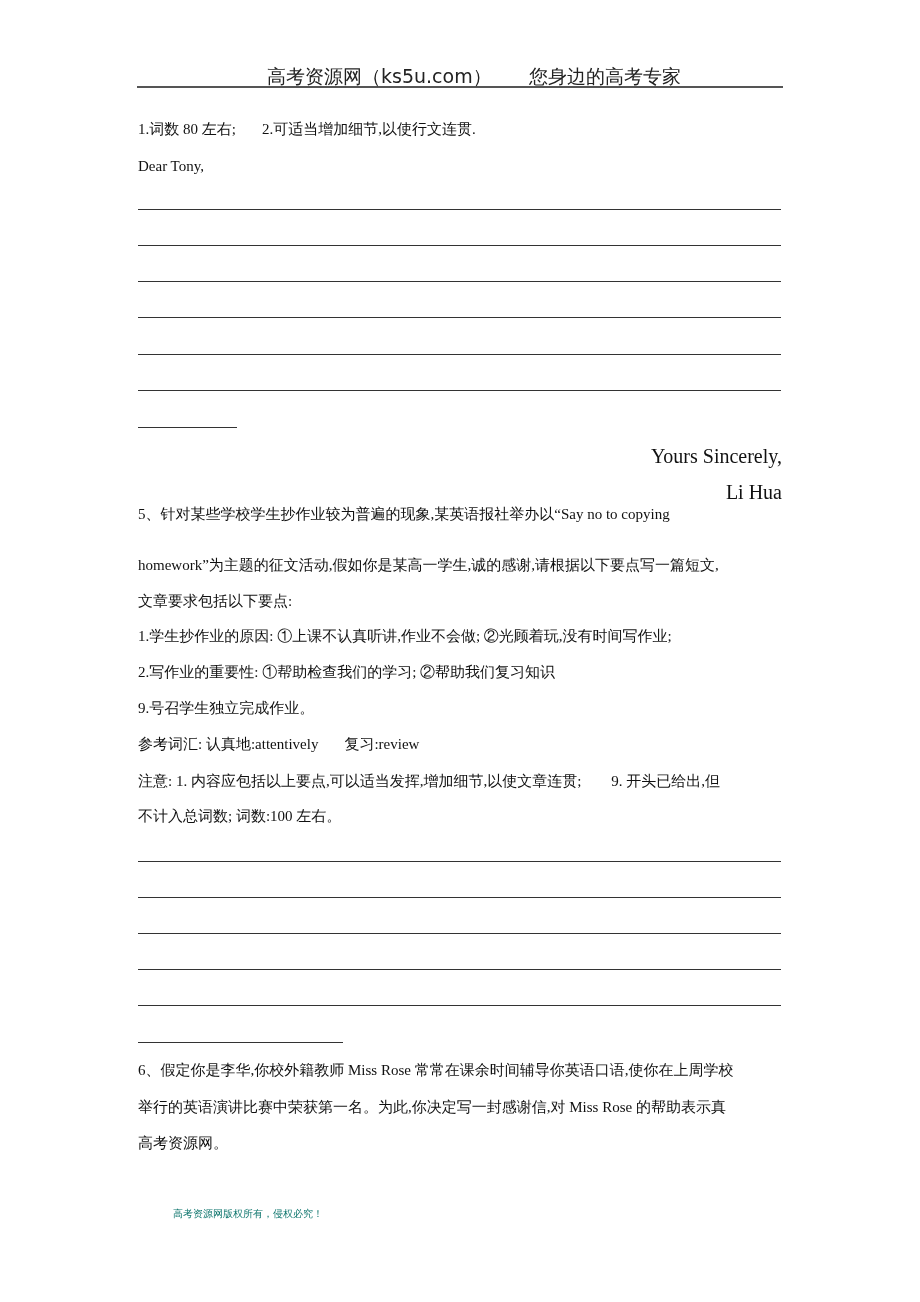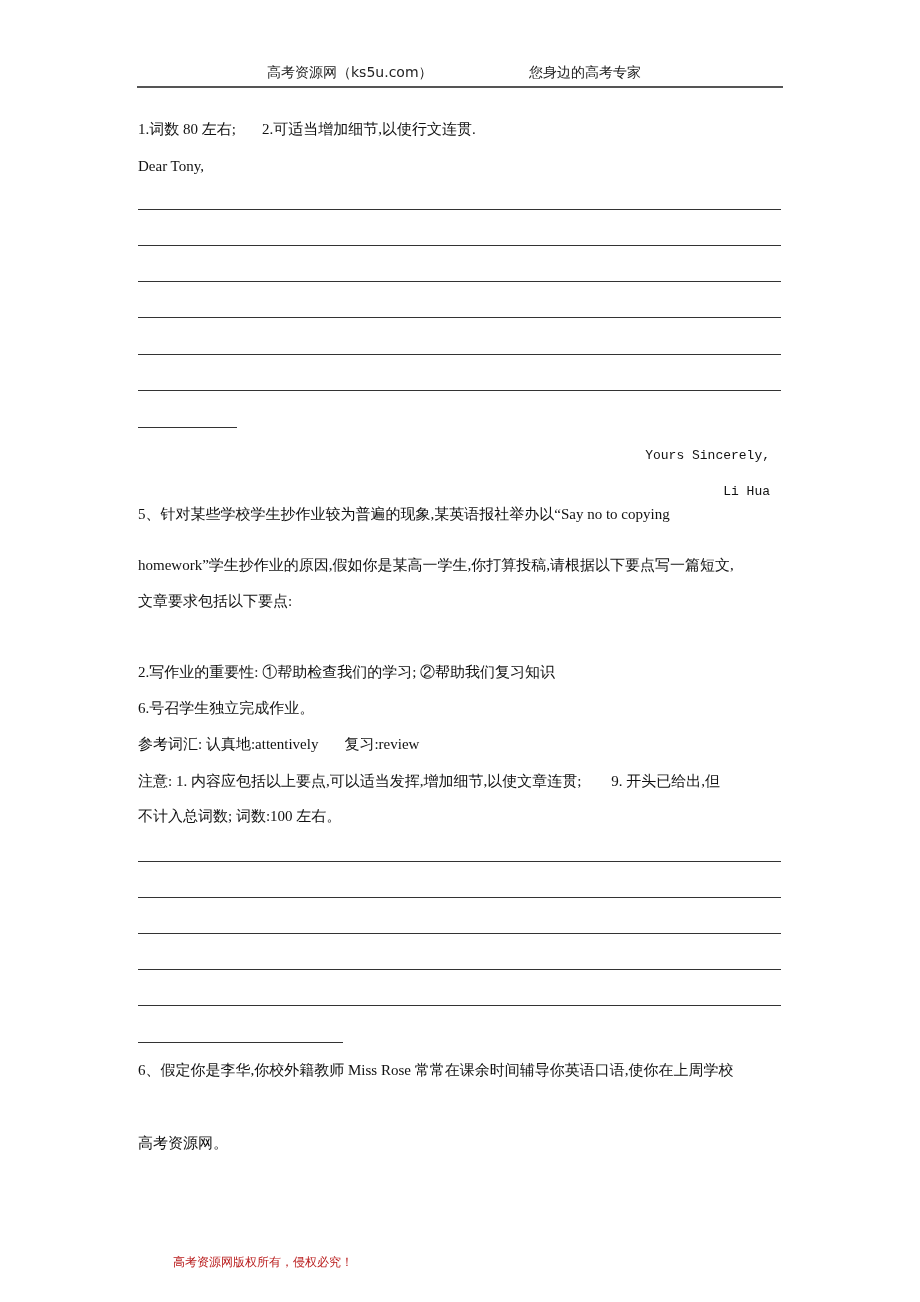--- a/index.html
+++ b/index.html
@@ -21,21 +21,21 @@
       width: 920px; height: 1302px;
     }
     .header {
       position: absolute;
       left: 137px;
       top: 62px;
       width: 646px;
       height: 24px;
       border-bottom: 2px solid #555;
       font-family: "DejaVu Sans", sans-serif;
-      font-size: 14px;
+      font-size: 19px;
       color: #222;
     }
     .header .left {
       position: absolute;
       left: 130px;
       top: 2px;
       white-space: nowrap;
     }
     .header .right {
       position: absolute;
@@ -45,41 +45,40 @@
     }
     .line-text {
       position: absolute;
       left: 138px;
       font-size: 15px;
       line-height: 20px;
       white-space: nowrap;
     }
     .right-text {
       position: absolute;
-      right: 150px;
-      font-size: 13px;
+      right: 138px;
+      font-size: 20px;
       line-height: 20px;
       white-space: nowrap;
       text-align: right;
-      font-family: Liberation Mono, monospace;
     }
     .write-line {
       position: absolute;
       left: 138px;
       height: 0;
       border-top: 1px solid #333;
     }
     .full { width: 643px; }
     .footer {
       position: absolute;
       left: 173px;
-      top: 1254px;
+      top: 1207px;
       font-family: "DejaVu Sans", sans-serif;
-      font-size: 12px;
-      color: #b91c1c;
+      font-size: 10px;
+      color: #0f766e;
       white-space: nowrap;
     }
     .spacer { display: inline-block; }
   </style>
 </head>
 <body>
 
 <div class="page">
 
   <div class="header">
@@ -98,40 +97,42 @@
   <div class="write-line full" style="top:281px;"></div>
   <div class="write-line full" style="top:317px;"></div>
   <div class="write-line full" style="top:354px;"></div>
   <div class="write-line full" style="top:390px;"></div>
   <div class="write-line" style="top:427px; width:99px;"></div>
 
   <div class="right-text" style="top:446px;">Yours Sincerely,</div>
   <div class="right-text" style="top:482px;">Li Hua</div>
 
   <div class="line-text" style="top:504px;">5、针对某些学校学生抄作业较为普遍的现象,某英语报社举办以“Say no to copying</div>
-  <div class="line-text" style="top:555px;">homework”学生抄作业的原因,假如你是某高一学生,你打算投稿,请根据以下要点写一篇短文,</div>
+  <div class="line-text" style="top:555px;">homework”为主题的征文活动,假如你是某高一学生,诚的感谢,请根据以下要点写一篇短文,</div>
   <div class="line-text" style="top:591px;">文章要求包括以下要点:</div>
 
+  <div class="line-text" style="top:626px;">1.学生抄作业的原因: ①上课不认真听讲,作业不会做; ②光顾着玩,没有时间写作业;</div>
   <div class="line-text" style="top:662px;">2.写作业的重要性: ①帮助检查我们的学习; ②帮助我们复习知识</div>
-  <div class="line-text" style="top:698px;">6.号召学生独立完成作业。</div>
+  <div class="line-text" style="top:698px;">9.号召学生独立完成作业。</div>
 
   <div class="line-text" style="top:734px;">
     <span>参考词汇: 认真地:attentively</span><span class="spacer" style="width:26px;"></span><span>复习:review</span>
   </div>
 
   <div class="line-text" style="top:771px;">
     <span>注意: 1. 内容应包括以上要点,可以适当发挥,增加细节,以使文章连贯;</span><span class="spacer" style="width:30px;"></span><span>9. 开头已给出,但</span>
   </div>
   <div class="line-text" style="top:806px;">不计入总词数; 词数:100 左右。</div>
 
   <div class="write-line full" style="top:861px;"></div>
   <div class="write-line full" style="top:897px;"></div>
   <div class="write-line full" style="top:933px;"></div>
   <div class="write-line full" style="top:969px;"></div>
   <div class="write-line full" style="top:1005px;"></div>
   <div class="write-line" style="top:1042px; width:205px;"></div>
 
   <div class="line-text" style="top:1060px;">6、假定你是李华,你校外籍教师 Miss Rose 常常在课余时间辅导你英语口语,使你在上周学校</div>
+  <div class="line-text" style="top:1097px;">举行的英语演讲比赛中荣获第一名。为此,你决定写一封感谢信,对 Miss Rose 的帮助表示真</div>
   <div class="line-text" style="top:1133px;">高考资源网。</div>
 
   <div class="footer">高考资源网版权所有，侵权必究！</div>
 
 </div>
 
 </body></html>

